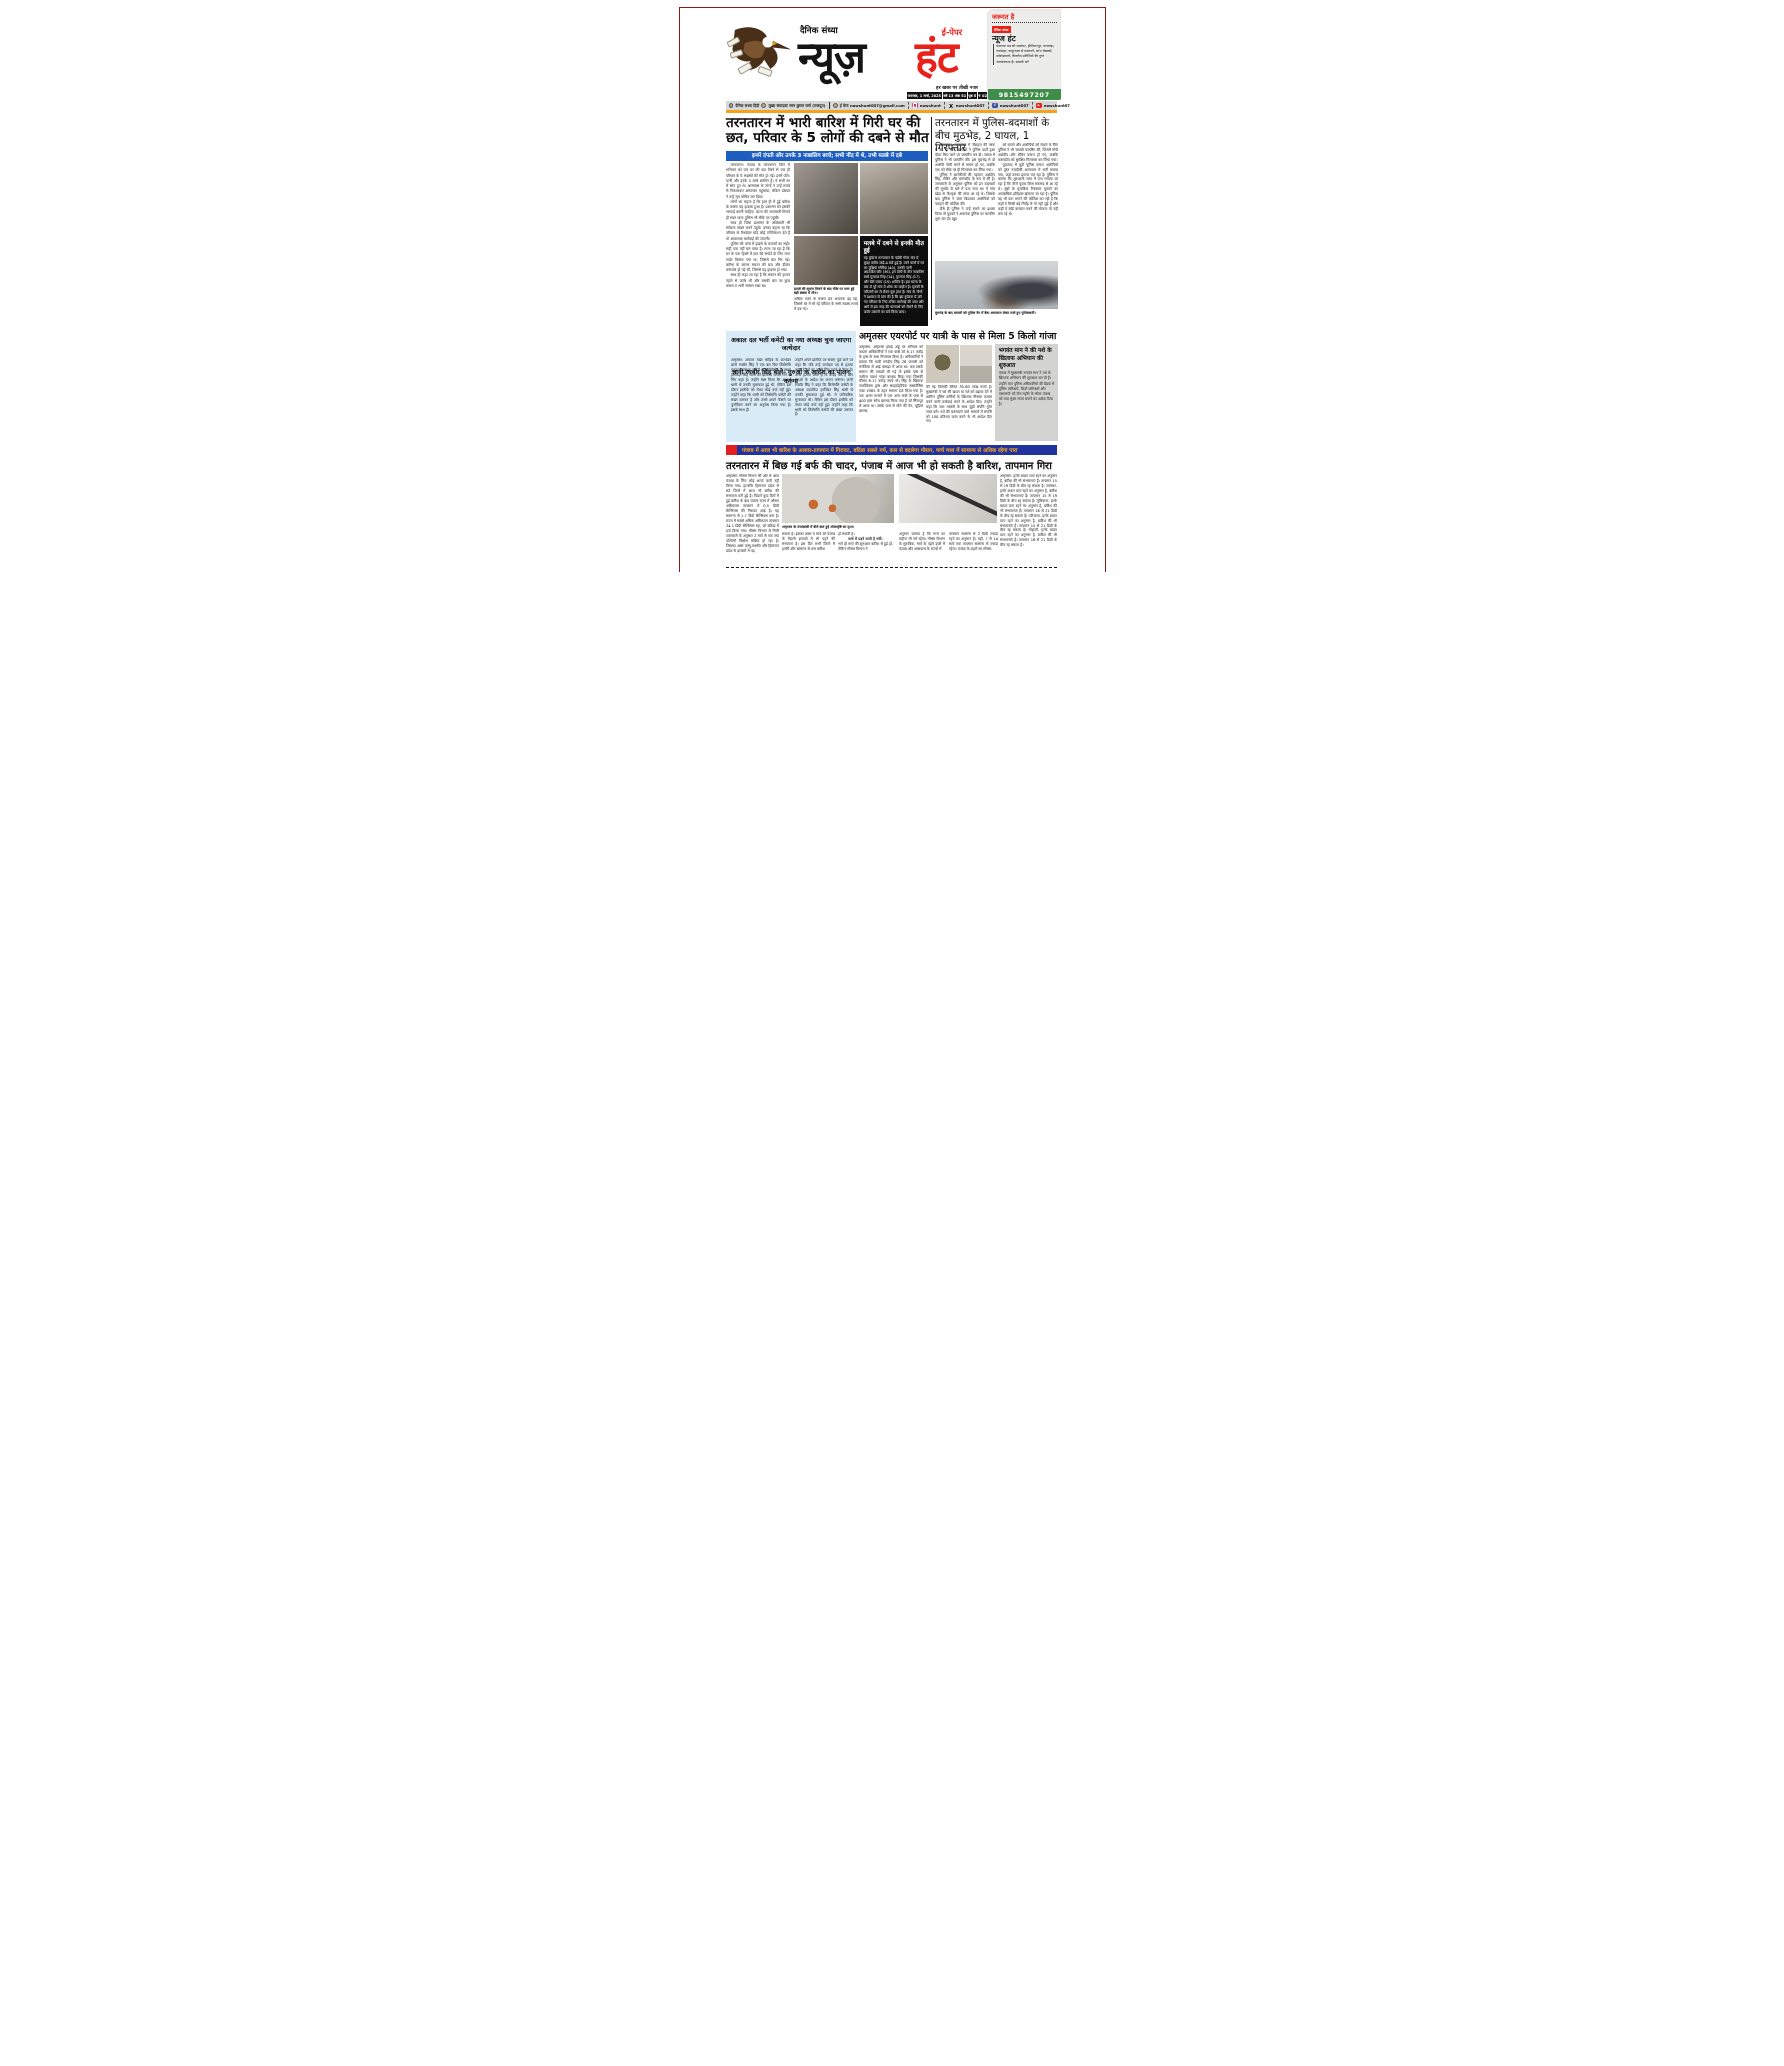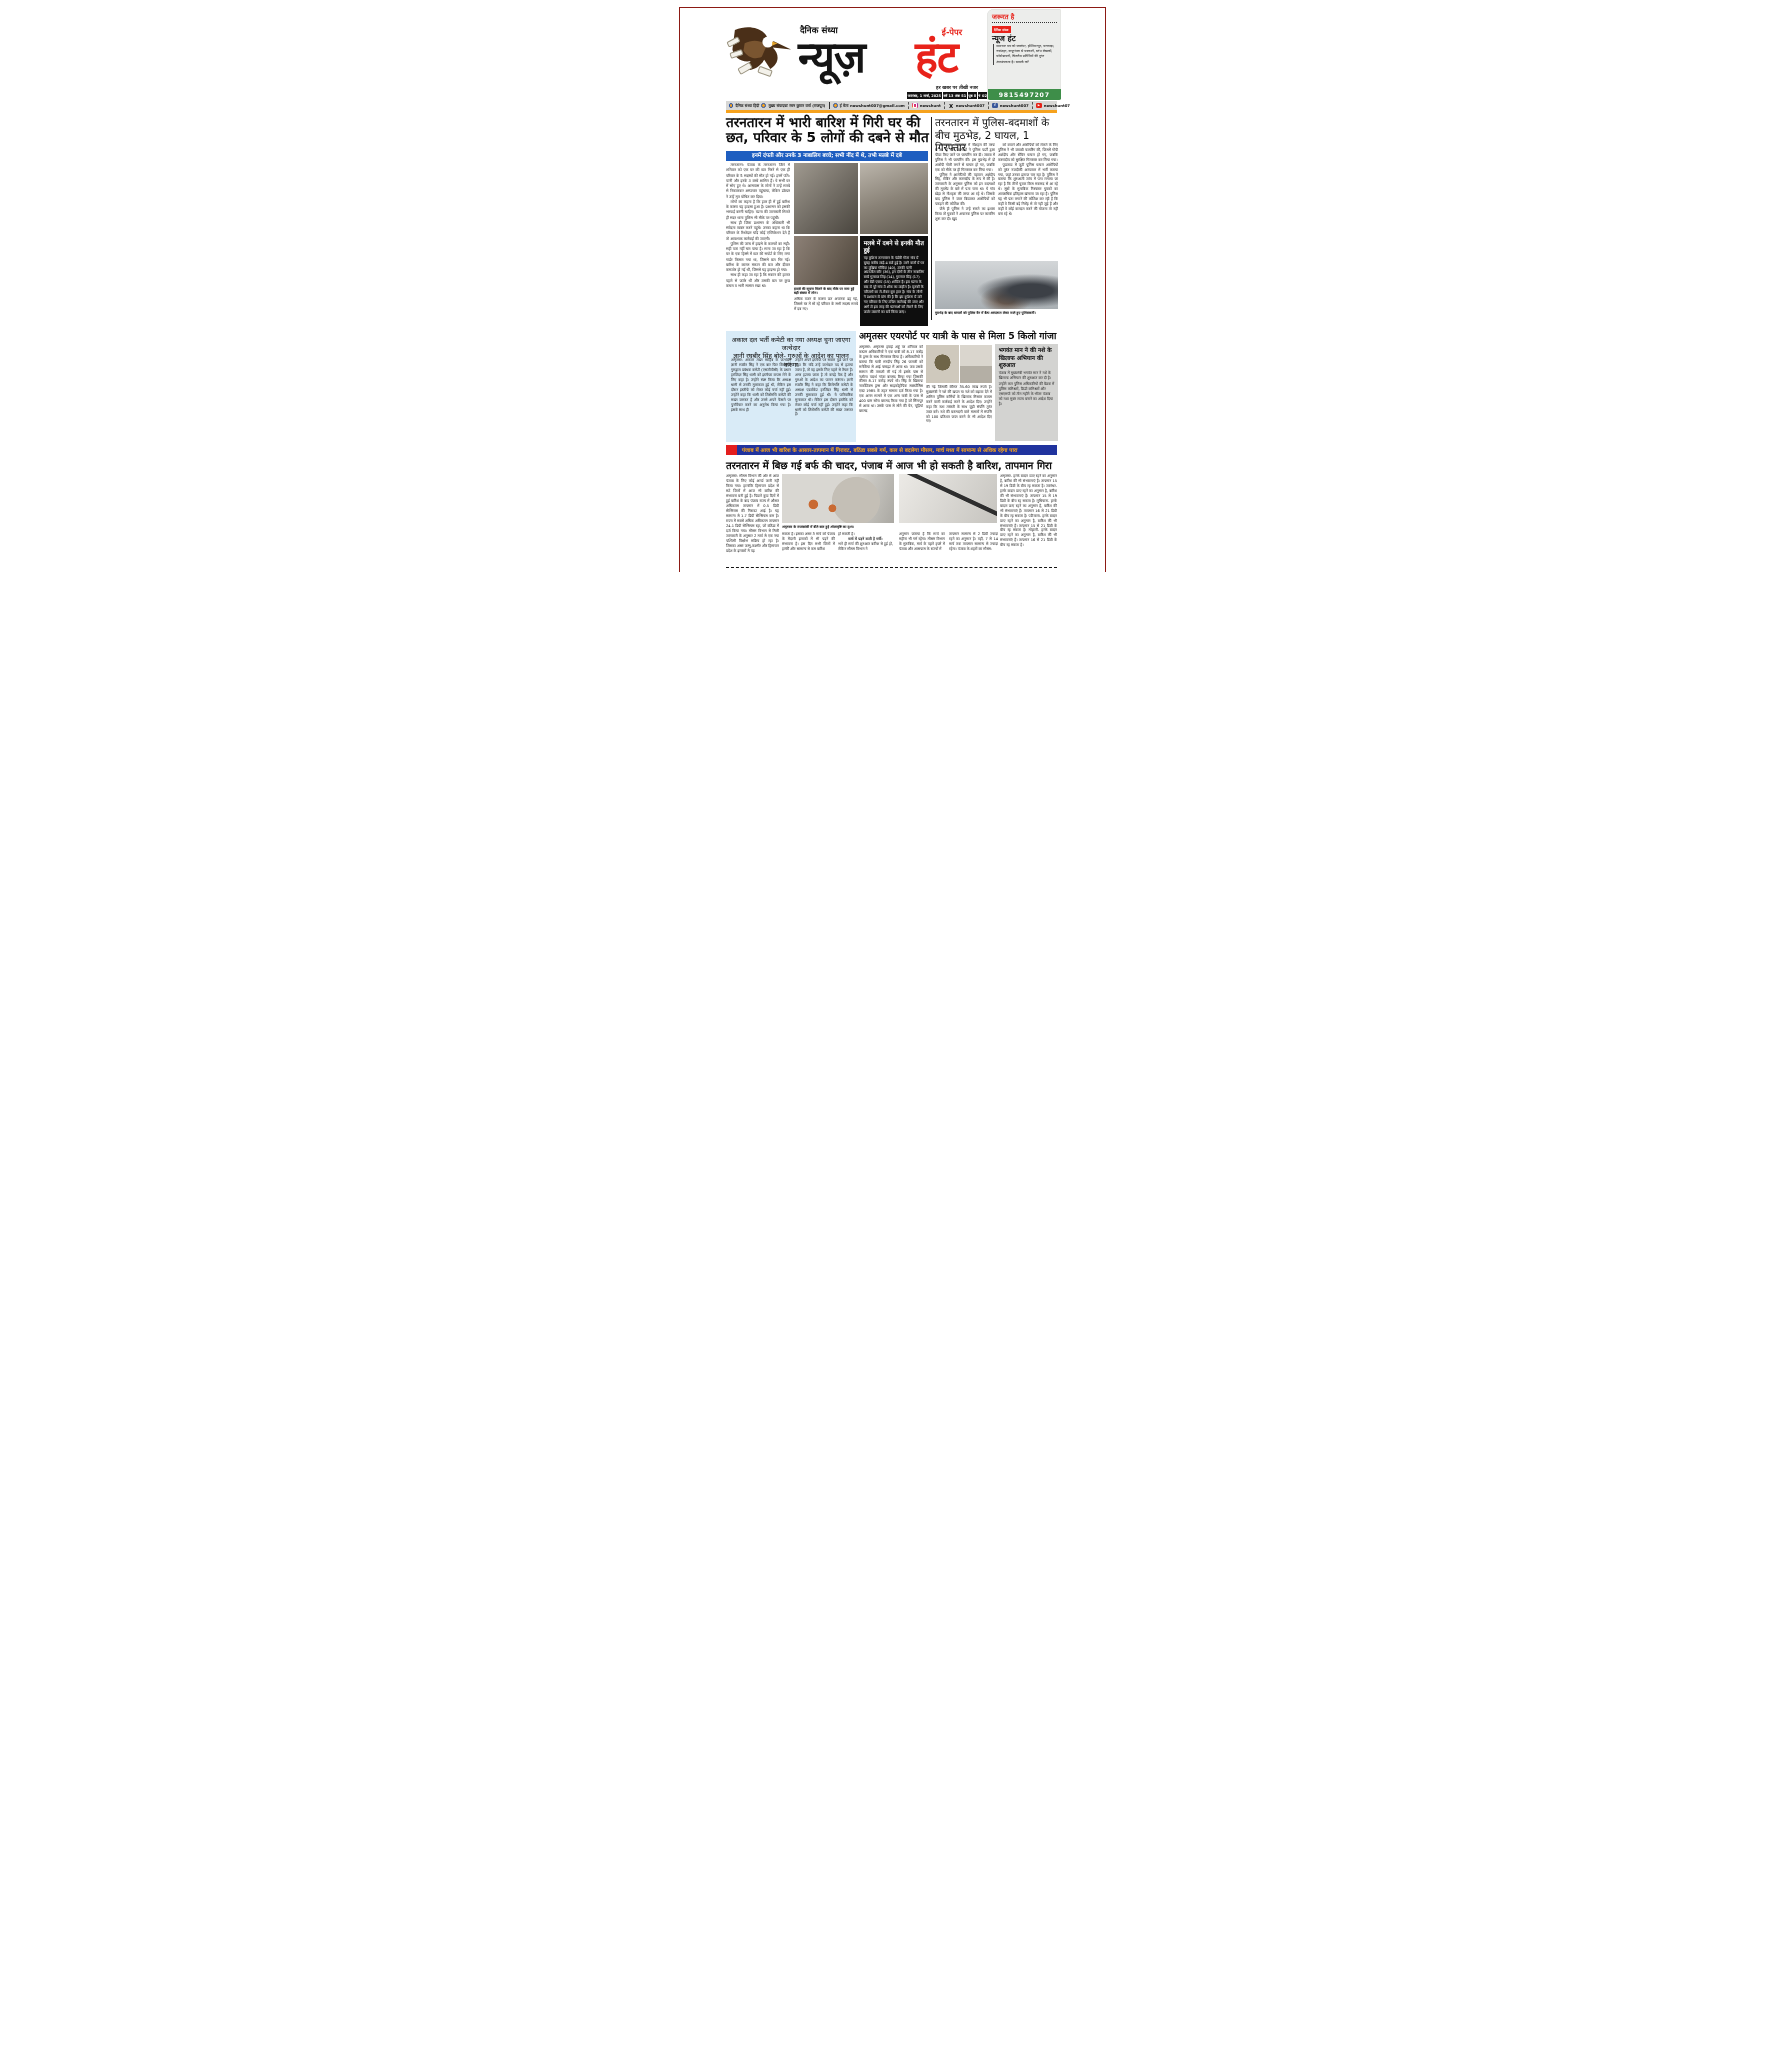--- a/index.html
+++ b/index.html
@@ -60,21 +60,21 @@
   .s1-box-body{font-size:3.5px;line-height:1.4;text-align:left;}
   .vrule1{left:262px;top:117px;width:0.6px;height:203px;background:#1a1a1a;}
   
   .s2-head{left:266px;top:116px;width:123px;font-size:10.3px;line-height:1.22;font-weight:400;color:#0c0c0c;}
   .s2-col1{left:266px;top:143px;width:60px;height:117px;font-size:3.6px;line-height:1.37;overflow:hidden;}
   .s2-col2{left:329px;top:143px;width:60px;height:117px;font-size:3.6px;line-height:1.37;overflow:hidden;}
   .s2-photo{left:266px;top:261px;width:123px;height:48px;background:radial-gradient(ellipse at 78% 62%,#3c4046 0 16%,rgba(60,64,70,0) 40%),radial-gradient(ellipse at 58% 80%,#6b5a4e 0 8%,rgba(0,0,0,0) 26%),linear-gradient(#d3d6d8,#a9afb3);}
   .s2-cap{left:266px;top:311px;width:123px;font-size:3.4px;}
   
   .ak-box{left:57px;top:331px;width:130px;height:111px;background:#d9ebf7;}
-  .ak-h{width:124px;margin:0 auto;text-align:center;font-weight:400;color:#0d0d0d;font-size:6.4px;line-height:1.28;}
+  .ak-h{width:124px;margin:16px auto;text-align:center;font-weight:700;color:#0d0d0d;font-size:6.4px;line-height:1.28;}
   .ak-h1{margin-top:5px;}
   .ak-col1{left:62px;top:358px;width:60px;height:79px;font-size:3.6px;line-height:1.38;overflow:hidden;}
   .ak-col2{left:126px;top:358px;width:58px;height:79px;font-size:3.6px;line-height:1.38;overflow:hidden;}
   
   .ap-head{left:190px;top:329px;width:198px;font-size:9.3px;font-weight:900;color:#0c0c0c;white-space:nowrap;}
   .ap-col1{left:190px;top:345px;width:64px;height:96px;font-size:3.6px;line-height:1.37;overflow:hidden;}
   .ap-photoA{left:257px;top:345px;width:33px;height:38px;background:radial-gradient(circle at 50% 46%,#6f6548 0 30%,#cfc9bd 31%),linear-gradient(#d8d2c6,#bdb7ab);}
   .ap-photoB{left:291px;top:345px;width:32px;height:38px;background:linear-gradient(#dad6ce 0 55%,#b4afa5 56%),radial-gradient(circle at 50% 70%,#4e4c48 0 12%,rgba(0,0,0,0) 13%);}
   .ap-col2{left:257px;top:385px;width:66px;height:57px;font-size:3.6px;line-height:1.37;overflow:hidden;}
   .mann-box{left:326px;top:344px;width:63px;height:97px;background:#d3d3d1;padding:3.3px 3.7px;box-sizing:border-box;overflow:hidden;}

